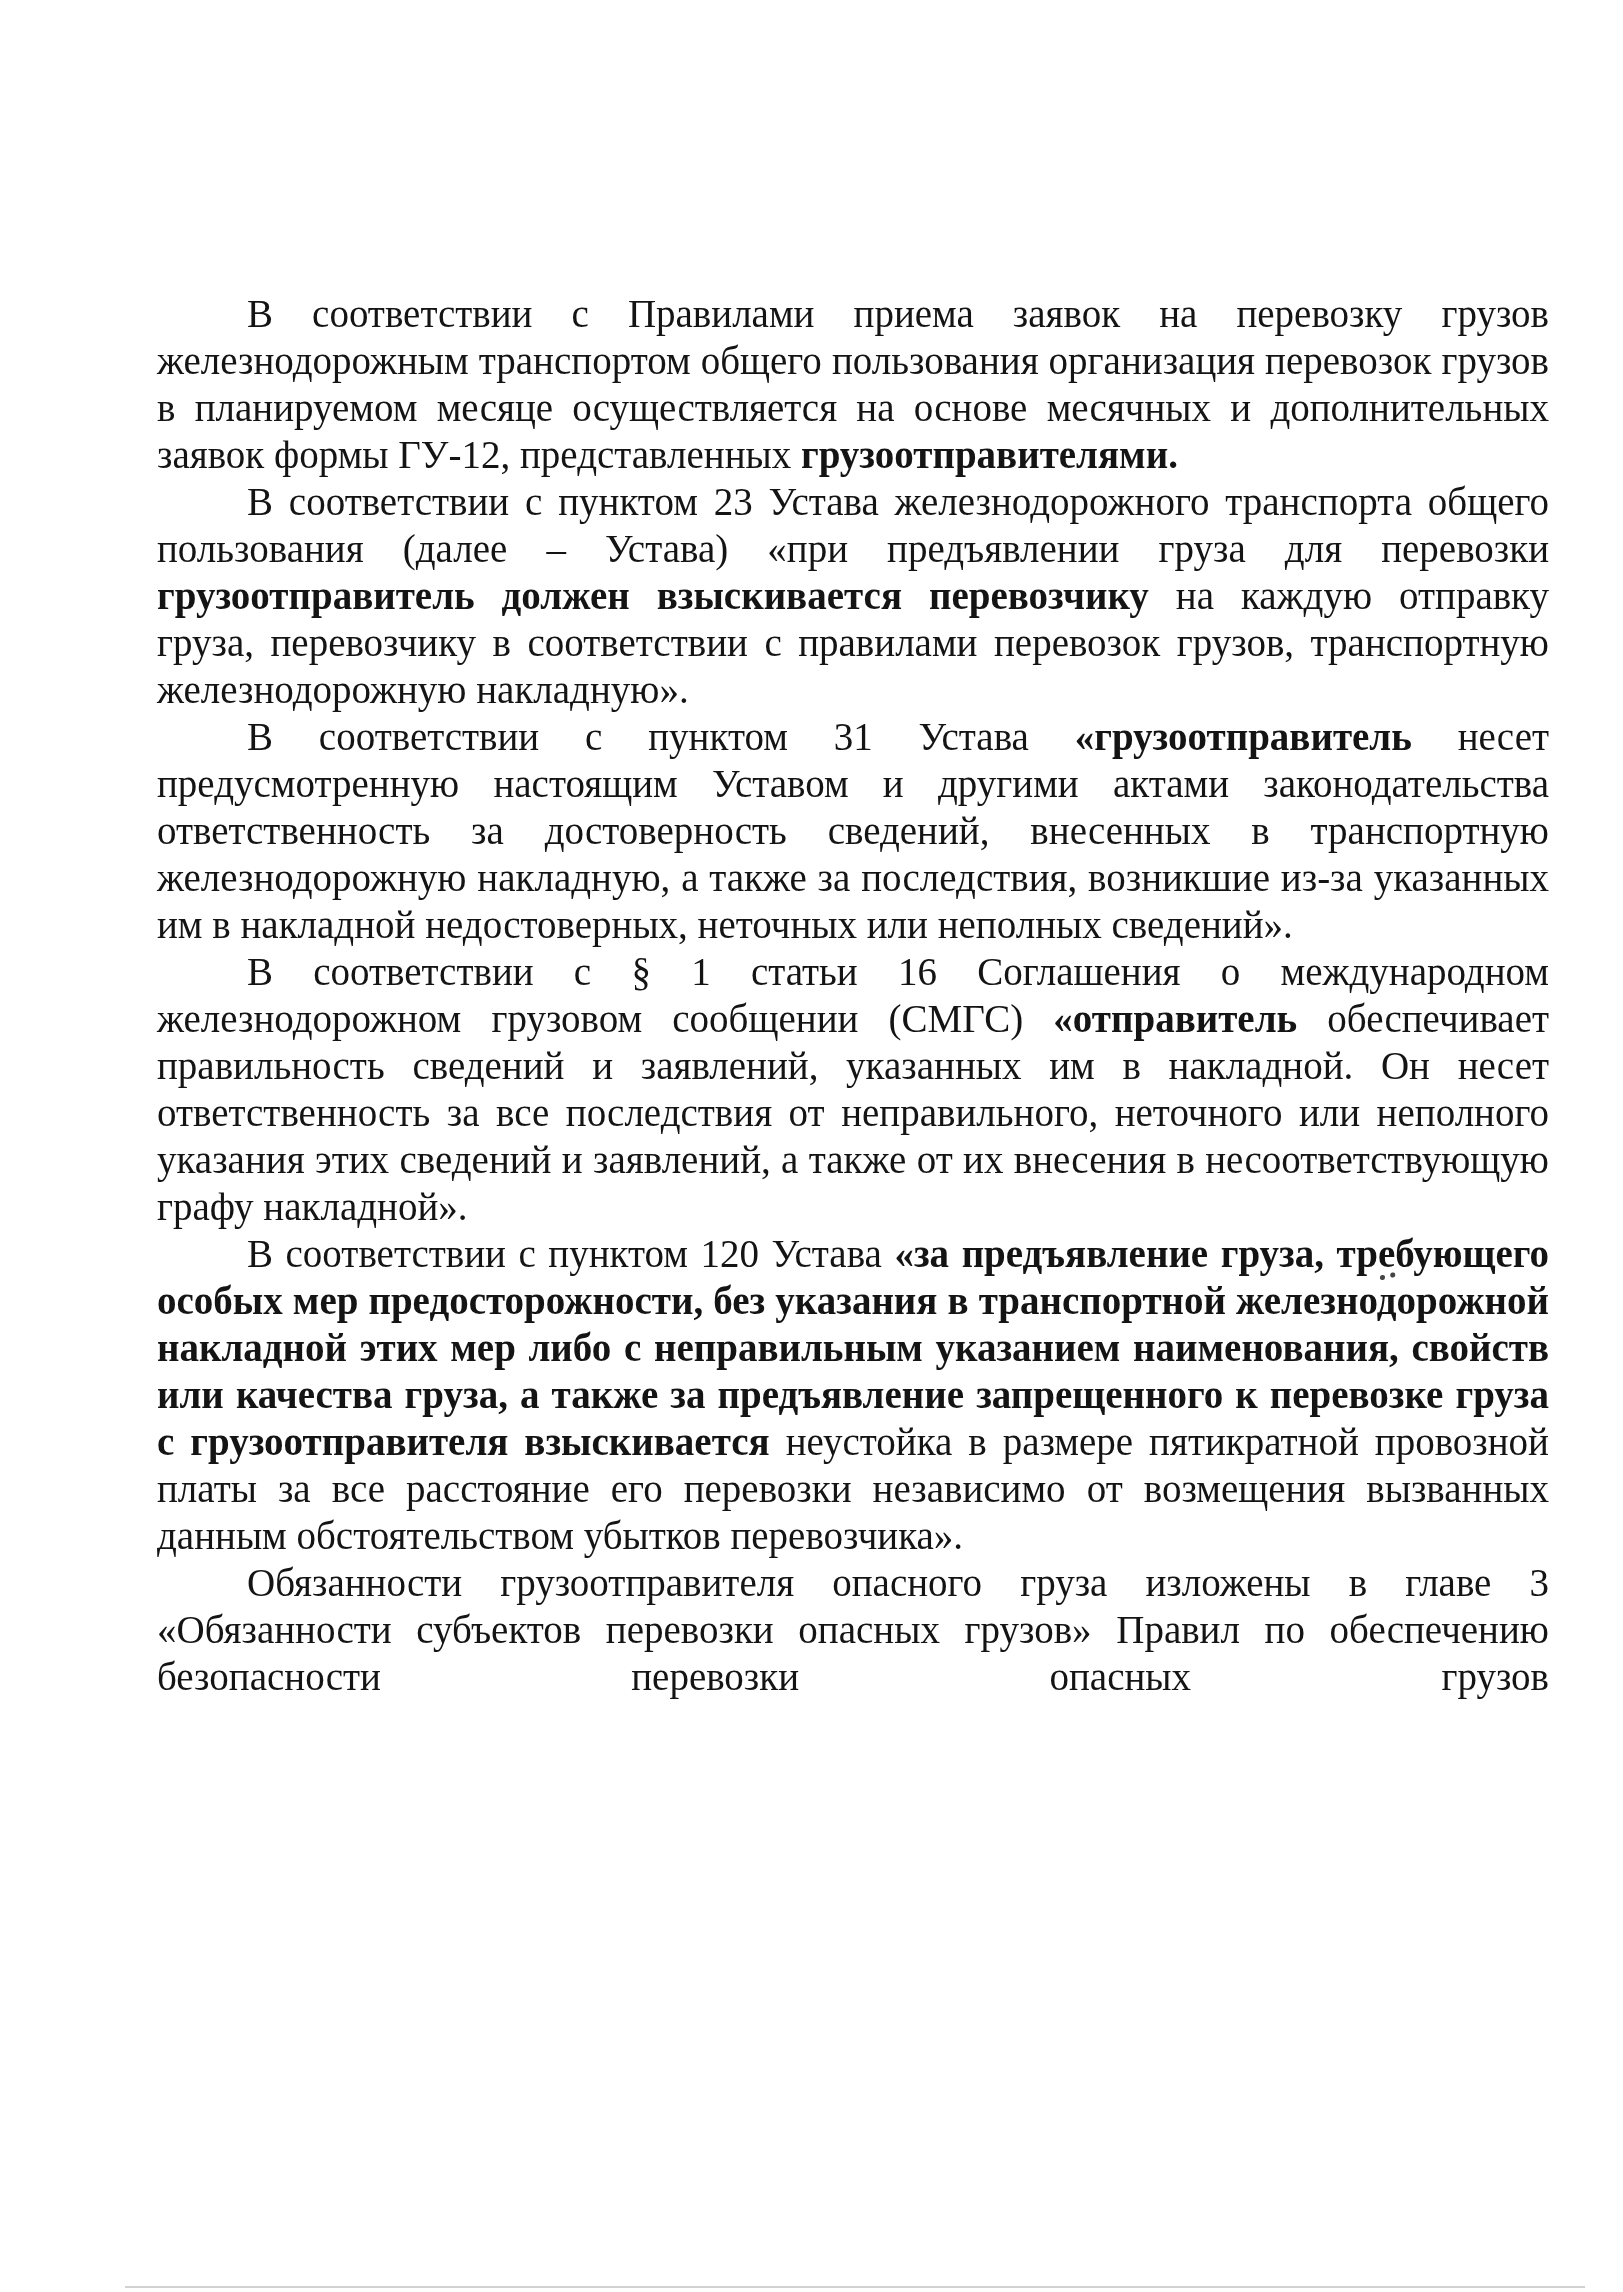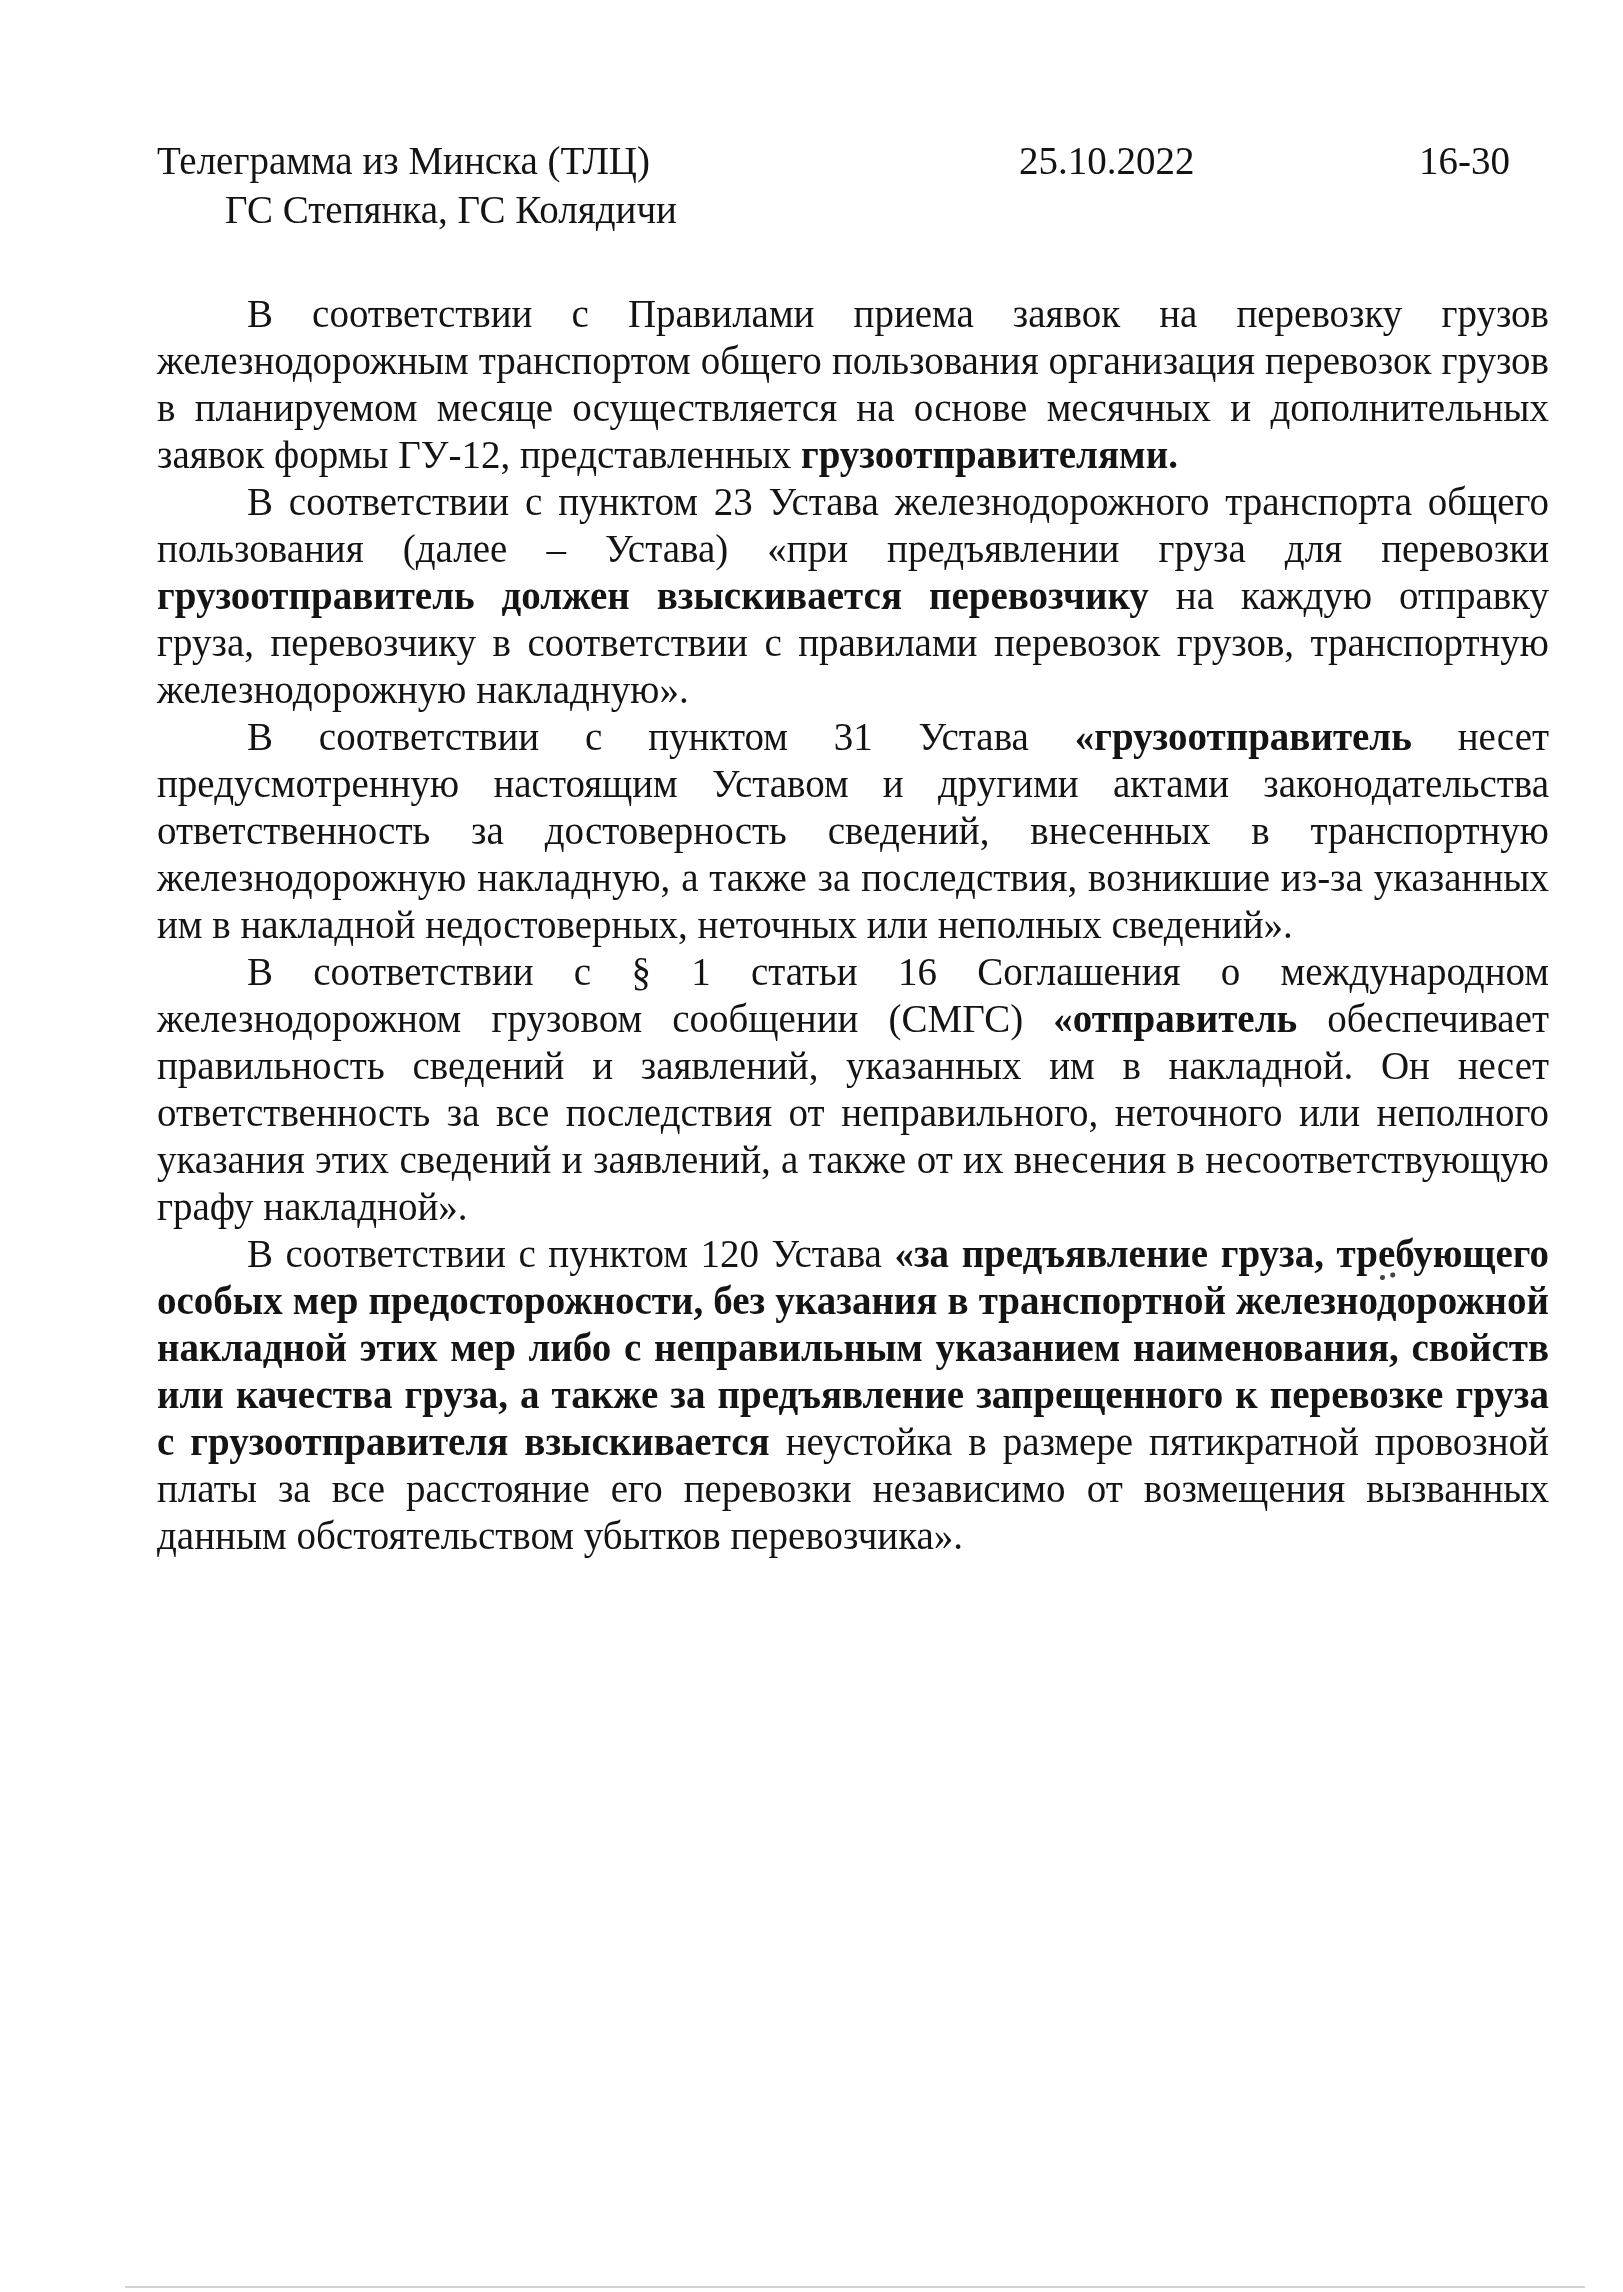--- a/index.html
+++ b/index.html
@@ -39,32 +39,27 @@
   .bottom-rule{
     position:absolute;left:125px;top:2286px;width:1460px;height:2px;
     background:#d2d2d2;
   }
 </style>
 </head>
 <body>
 
 <div class="page">
 
-  <div class="header">
-    <span class="title">Телеграмма из Минска (ТЛЦ)</span>
-    <span class="date">25.10.2022</span>
-    <span class="time">16-30</span>
-    <span class="recipients">ГС Степянка, ГС Колядичи</span>
-  </div>
 
   <div class="doc-body">
     <p><span>В соответствии с Правилами приема заявок на перевозку грузов железнодорожным транспортом общего пользования организация перевозок грузов в планируемом месяце осуществляется на основе месячных и дополнительных заявок формы ГУ-12, представленных </span><b>грузоотправителями.</b></p>
     <p><span>В соответствии с пунктом 23 Устава железнодорожного транспорта общего пользования (далее – Устава) «при предъявлении груза для перевозки </span><b>грузоотправитель должен взыскивается перевозчику</b><span> на каждую отправку груза, перевозчику в соответствии с правилами перевозок грузов, транспортную железнодорожную накладную».</span></p>
     <p><span>В соответствии с пунктом 31 Устава </span><b>«грузоотправитель</b><span> несет предусмотренную настоящим Уставом и другими актами законодательства ответственность за достоверность сведений, внесенных в транспортную железнодорожную накладную, а также за последствия, возникшие из-за указанных им в накладной недостоверных, неточных или неполных сведений».</span></p>
     <p><span>В соответствии с § 1 статьи 16 Соглашения о международном железнодорожном грузовом сообщении (СМГС) </span><b>«отправитель</b><span> обеспечивает правильность сведений и заявлений, указанных им в накладной. Он несет ответственность за все последствия от неправильного, неточного или неполного указания этих сведений и заявлений, а также от их внесения в несоответствующую графу накладной».</span></p>
     <p><span>В соответствии с пунктом 120 Устава </span><b>«за предъявление груза, требующего особых мер предосторожности, без указания в транспортной железнодорожной накладной этих мер либо с неправильным указанием наименования, свойств или качества груза, а также за предъявление запрещенного к перевозке груза с грузоотправителя взыскивается</b><span> неустойка в размере пятикратной провозной платы за все расстояние его перевозки независимо от возмещения вызванных данным обстоятельством убытков перевозчика».</span></p>
+    <p class="cut"><span>Обязанности грузоотправителя опасного груза изложены в главе 3 «Обязанности субъектов перевозки опасных грузов» Правил по обеспечению безопасности перевозки опасных грузов</span></p>
   </div>
 
   <div class="scan-artifact"></div>
   <div class="bottom-rule"></div>
 
 </div>
 
 
 </body></html>

